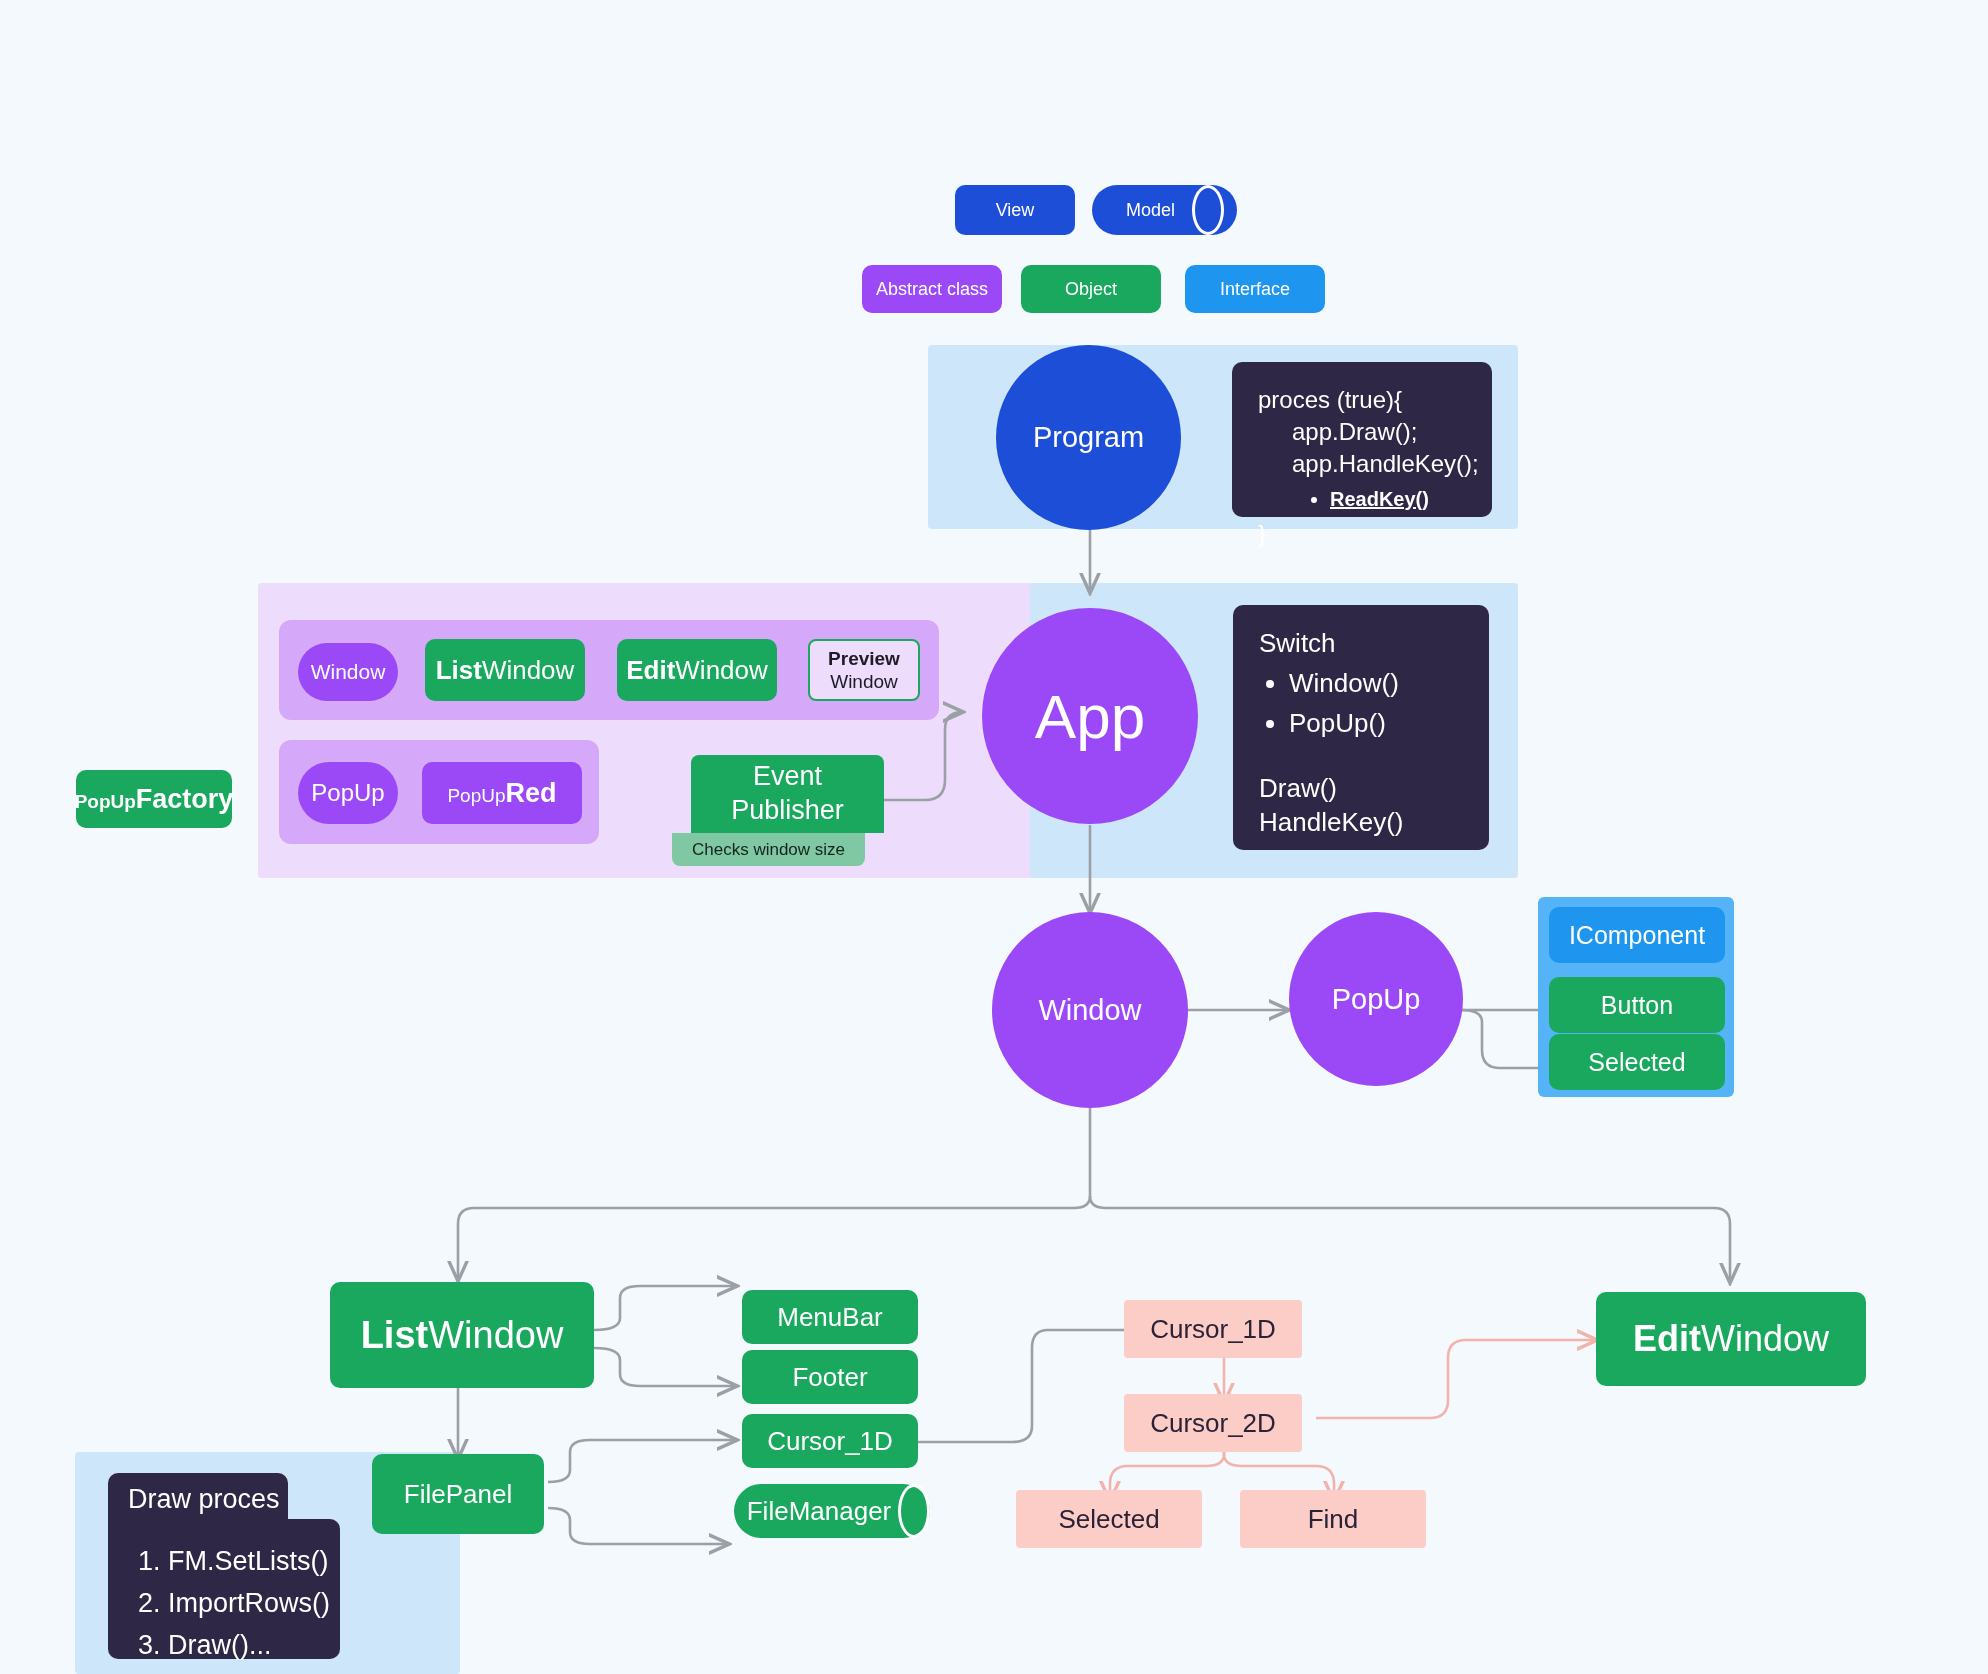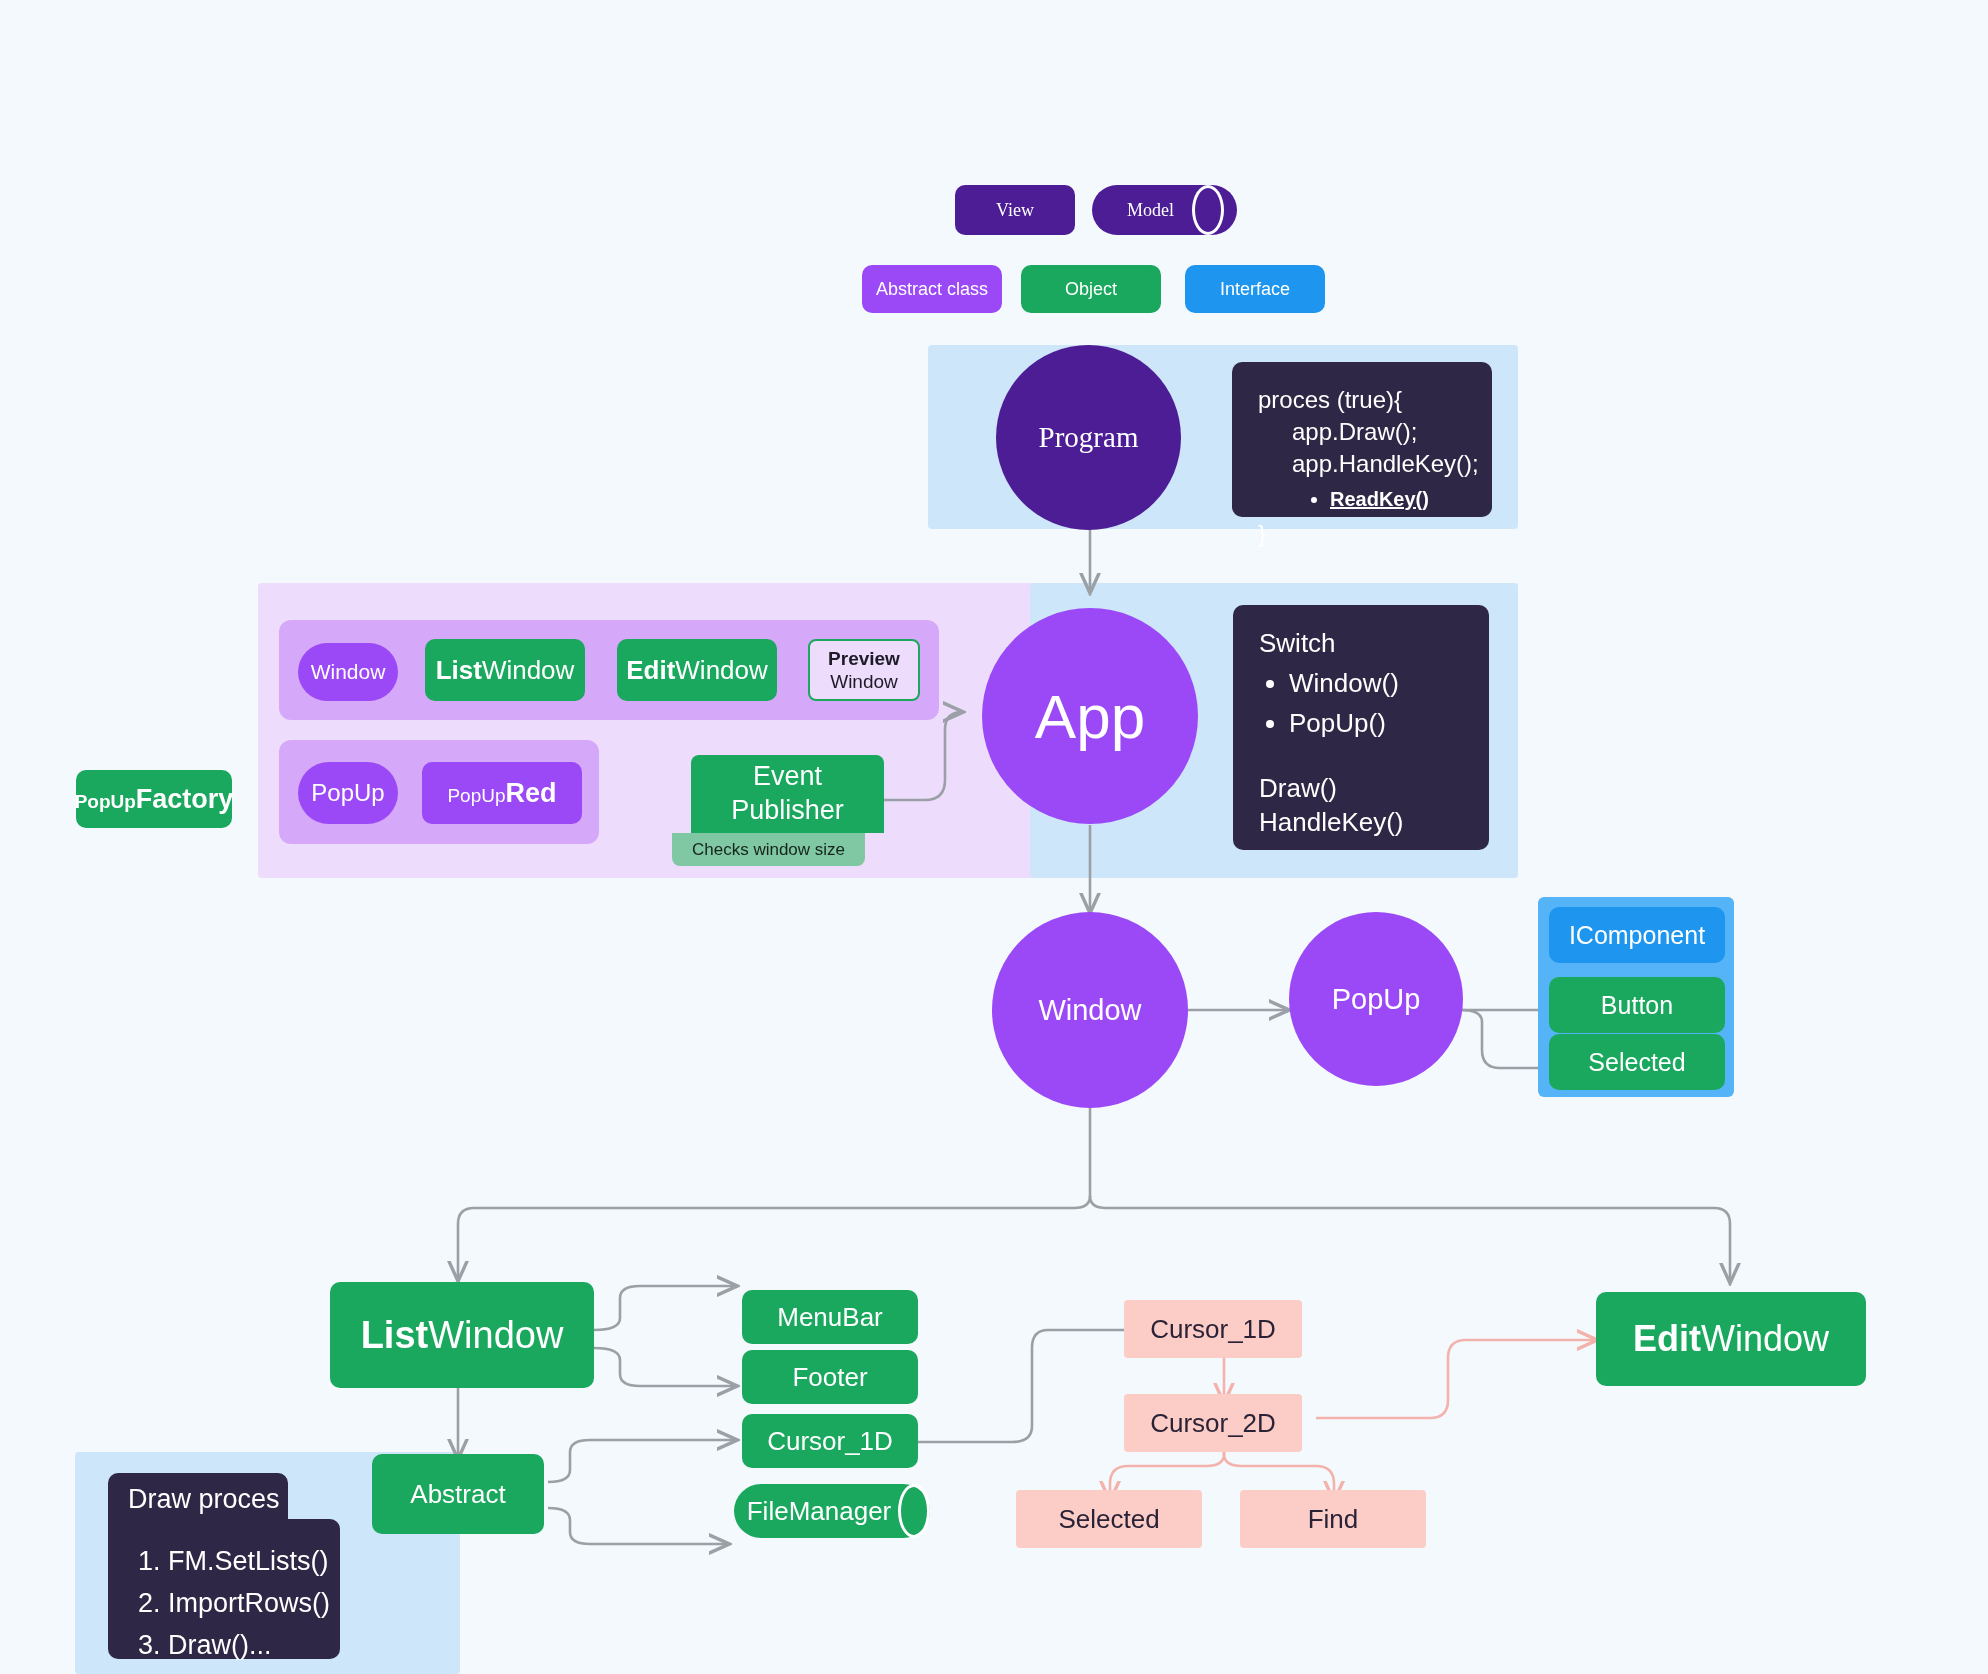--- a/index.html
+++ b/index.html
@@ -12,21 +12,21 @@
     -webkit-font-smoothing:antialiased;
   }
   #stage{position:absolute;inset:0;width:1988px;height:1674px;}
   .panel{position:absolute;border-radius:4px;}
   .node{position:absolute;box-sizing:border-box;display:flex;align-items:center;
         justify-content:center;text-align:center;}
   .rect{border-radius:10px;}
   .green{background:#19A85E;color:#ffffff;}
   .blue{background:#1E96F0;color:#ffffff;}
   .purple{background:#9B49F7;color:#ffffff;}
-  .dark{background:#4c1d95;color:#ffffff;font-family:Liberation Serif, serif;}
+  .dark{background:#1d4ed8;color:#ffffff;}
   .pink{background:#FCCDC6;color:#2A2236;}
   .codebox{background:#2E2745;color:#ffffff;border-radius:10px;
            display:block;text-align:left;padding:22px 26px;box-sizing:border-box;}
   .lblue{background:#CDE6FA;}
   .lav{background:#EDDCFB;}
   .midpurple{background:#D5A8FA;}
   .circle{border-radius:50%;}
   .stadium{border-radius:999px;}
   svg.links{position:absolute;left:0;top:0;width:1988px;height:1674px;pointer-events:none;}
   .b{font-weight:bold;}
@@ -237,21 +237,21 @@
   </div>
 
   <div class="node rect green" style="left:742px;top:1290px;width:176px;height:54px;">
     <span style="font-size:26px;">MenuBar</span>
   </div>
   <div class="node rect green" style="left:742px;top:1350px;width:176px;height:54px;">
     <span style="font-size:26px;">Footer</span>
   </div>
 
   <div class="node rect green" style="left:372px;top:1454px;width:172px;height:80px;">
-    <span style="font-size:26px;">Abstract</span>
+    <span style="font-size:26px;">FilePanel</span>
   </div>
 
   <div class="node rect green" style="left:742px;top:1414px;width:176px;height:54px;">
     <span style="font-size:26px;">Cursor_1D</span>
   </div>
 
   <div class="node green" style="left:734px;top:1484px;width:196px;height:54px;border-radius:999px;">
     <span style="font-size:26px;margin-right:26px;">FileManager</span>
   </div>
   <div class="cyl-cap" style="left:898px;top:1484px;width:32px;height:54px;"></div>

